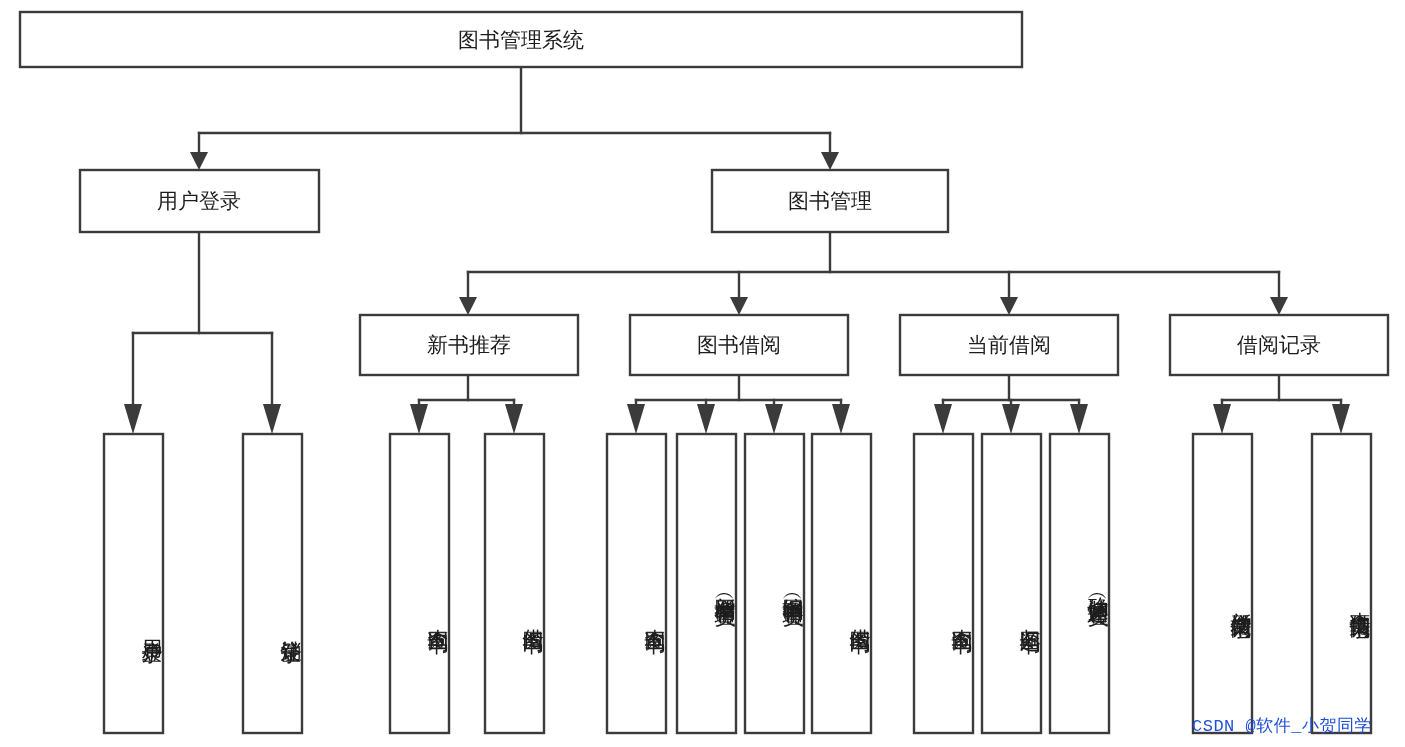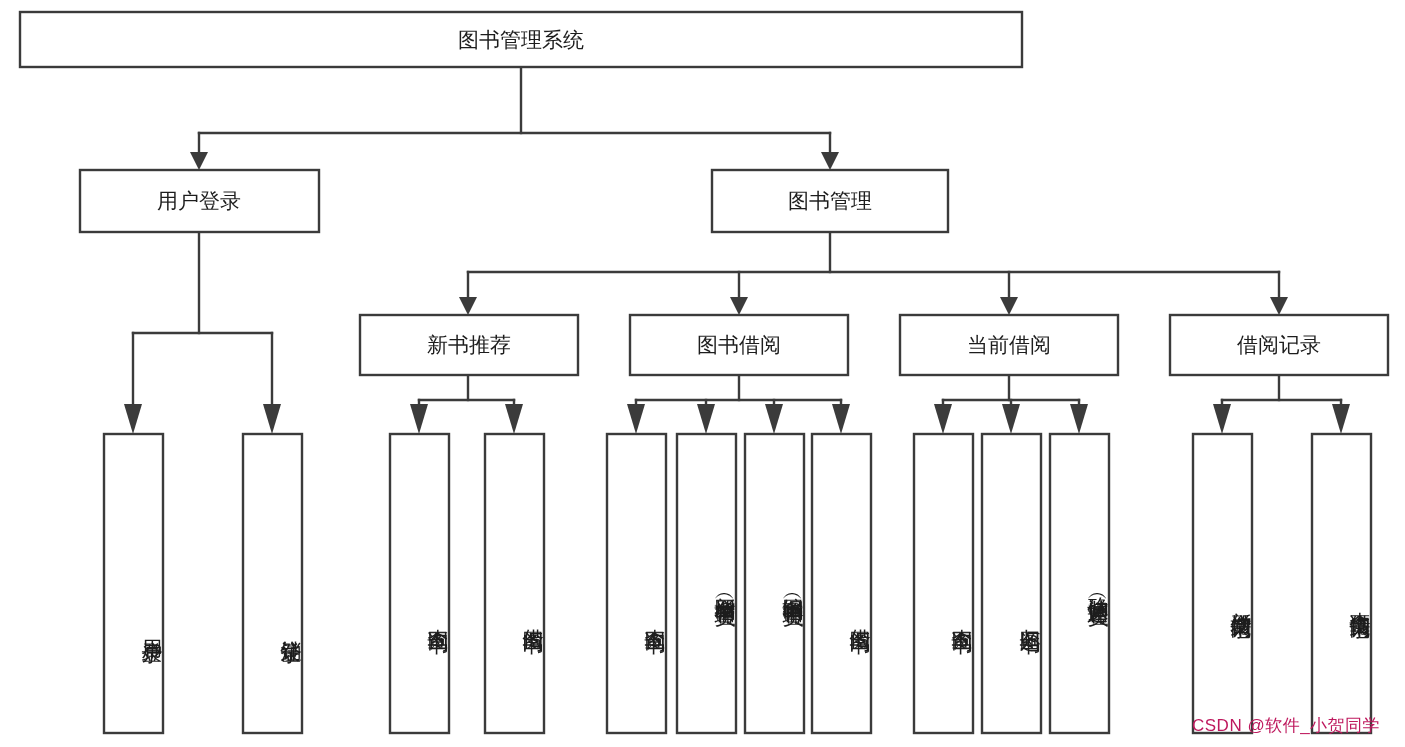--- a/index.html
+++ b/index.html
@@ -62,23 +62,23 @@
     letter-spacing: 1.5px;
     display: flex;
     align-items: flex-start;
     justify-content: center;
     white-space: nowrap;
     pointer-events: none;
     box-sizing: border-box;
   }
   .watermark {
     position: absolute;
-    font-family: Liberation Sans, sans-serif;
+    font-family: Liberation Mono, monospace;
     font-size: 17px;
-    color: #be185d;
+    color: #1d4ed8;
     white-space: nowrap;
     letter-spacing: 0.5px;
   }
 </style>
 </head>
 <body>
 
 <div id="diagram-root">
 
   <svg class="diagram-canvas" viewBox="0 0 1405 747" xmlns="http://www.w3.org/2000/svg">

